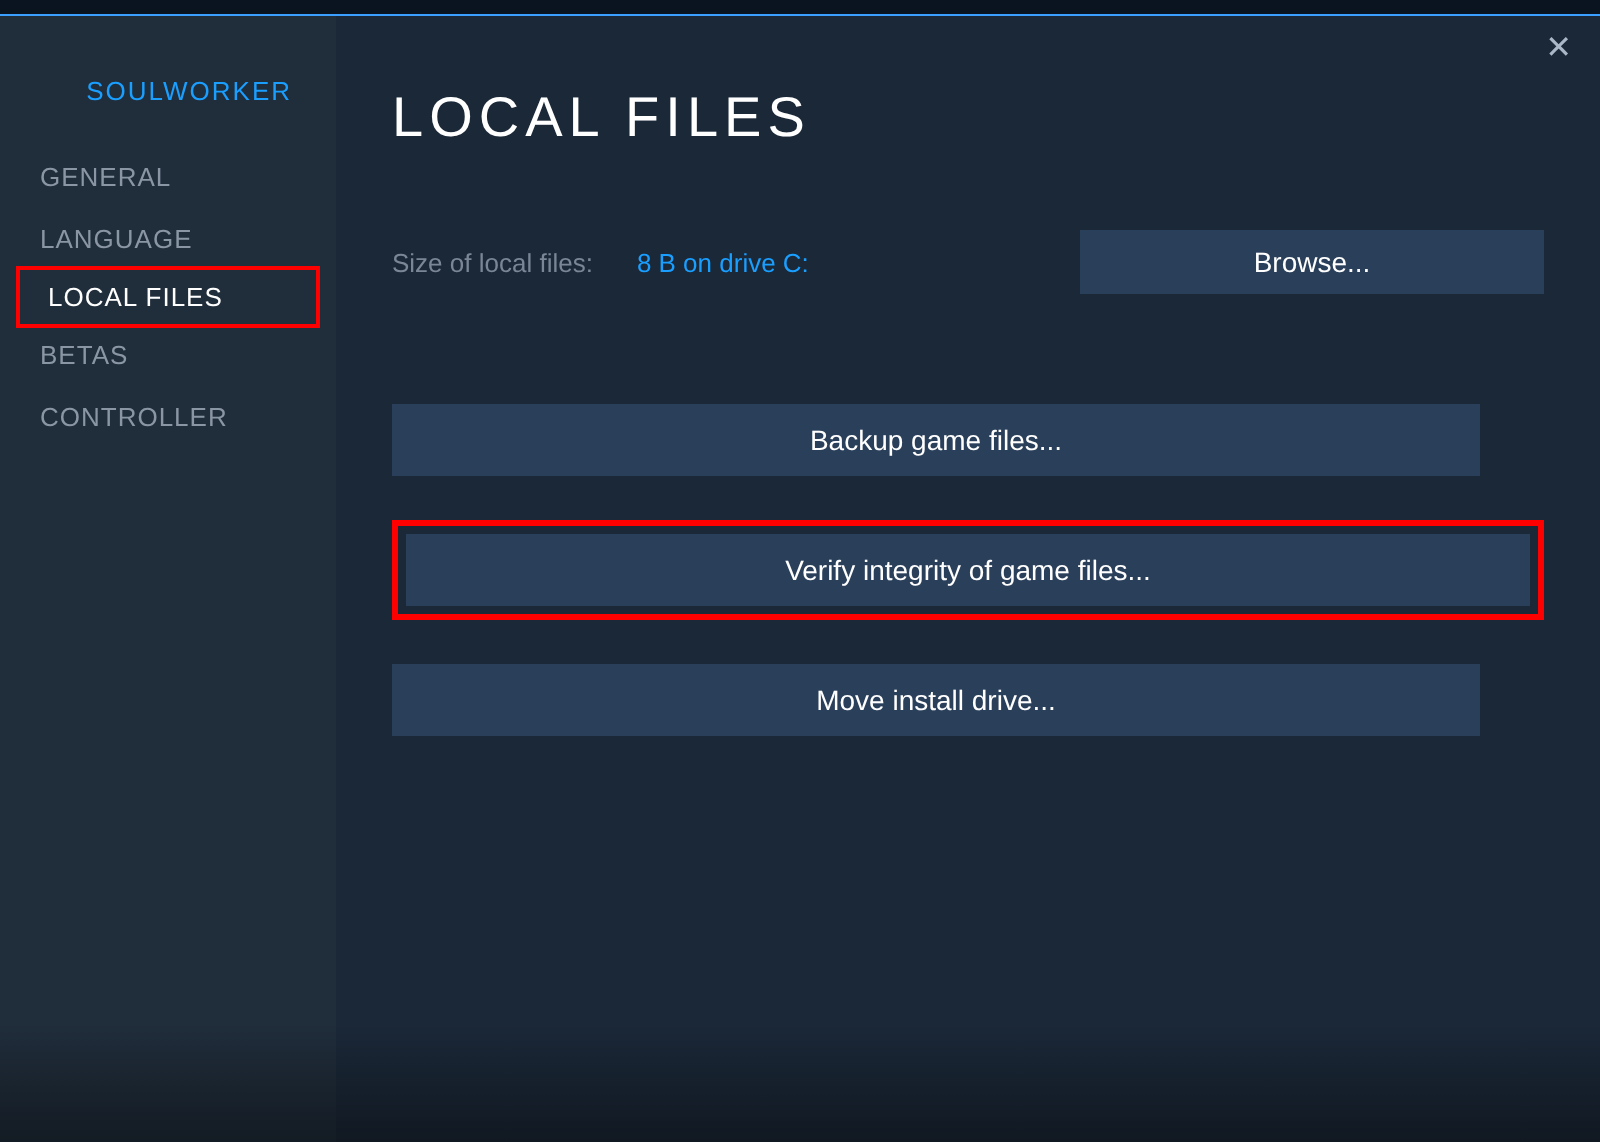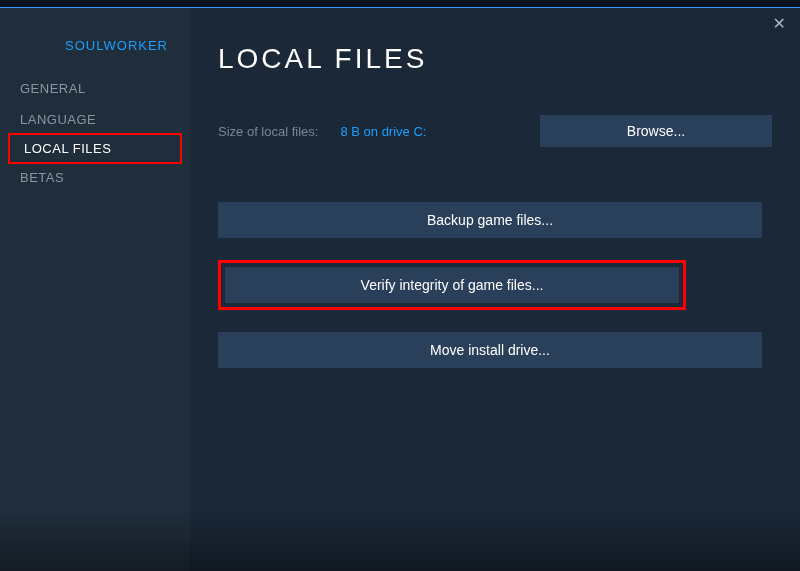--- a/index.html
+++ b/index.html
@@ -107,21 +107,21 @@
       text-align: center;
       padding: 10px 0;
       margin-bottom: 22px;
       cursor: pointer;
       border: none;
     }
     .highlight-main {
       border: 3px solid #ff0000;
       padding: 4px;
       margin-bottom: 22px;
-      width: 468px;
+      width: 576px;
     }
     .highlight-main .action-btn {
       margin-bottom: 0;
       width: 100%;
     }
     .bottom-shadow {
       position: absolute;
       bottom: 0;
       left: 0;
       right: 0;
@@ -138,20 +138,21 @@
 
 <div class="container">
 
   <div class="sidebar">
     <div class="app-title">SOULWORKER</div>
 
     <div class="nav-item">GENERAL</div>
     <div class="nav-item">LANGUAGE</div>
     <div class="highlight-sidebar nav-item active">LOCAL FILES</div>
     <div class="nav-item">BETAS</div>
+    <div class="nav-item">CONTROLLER</div>
   </div>
 
   <div class="main">
     <div class="page-title">LOCAL FILES</div>
 
     <div class="info-row">
       <span class="info-label">Size of local files:</span>
       <span class="info-value">8 B on drive C:</span>
       <button class="browse-btn">Browse...</button>
     </div>

